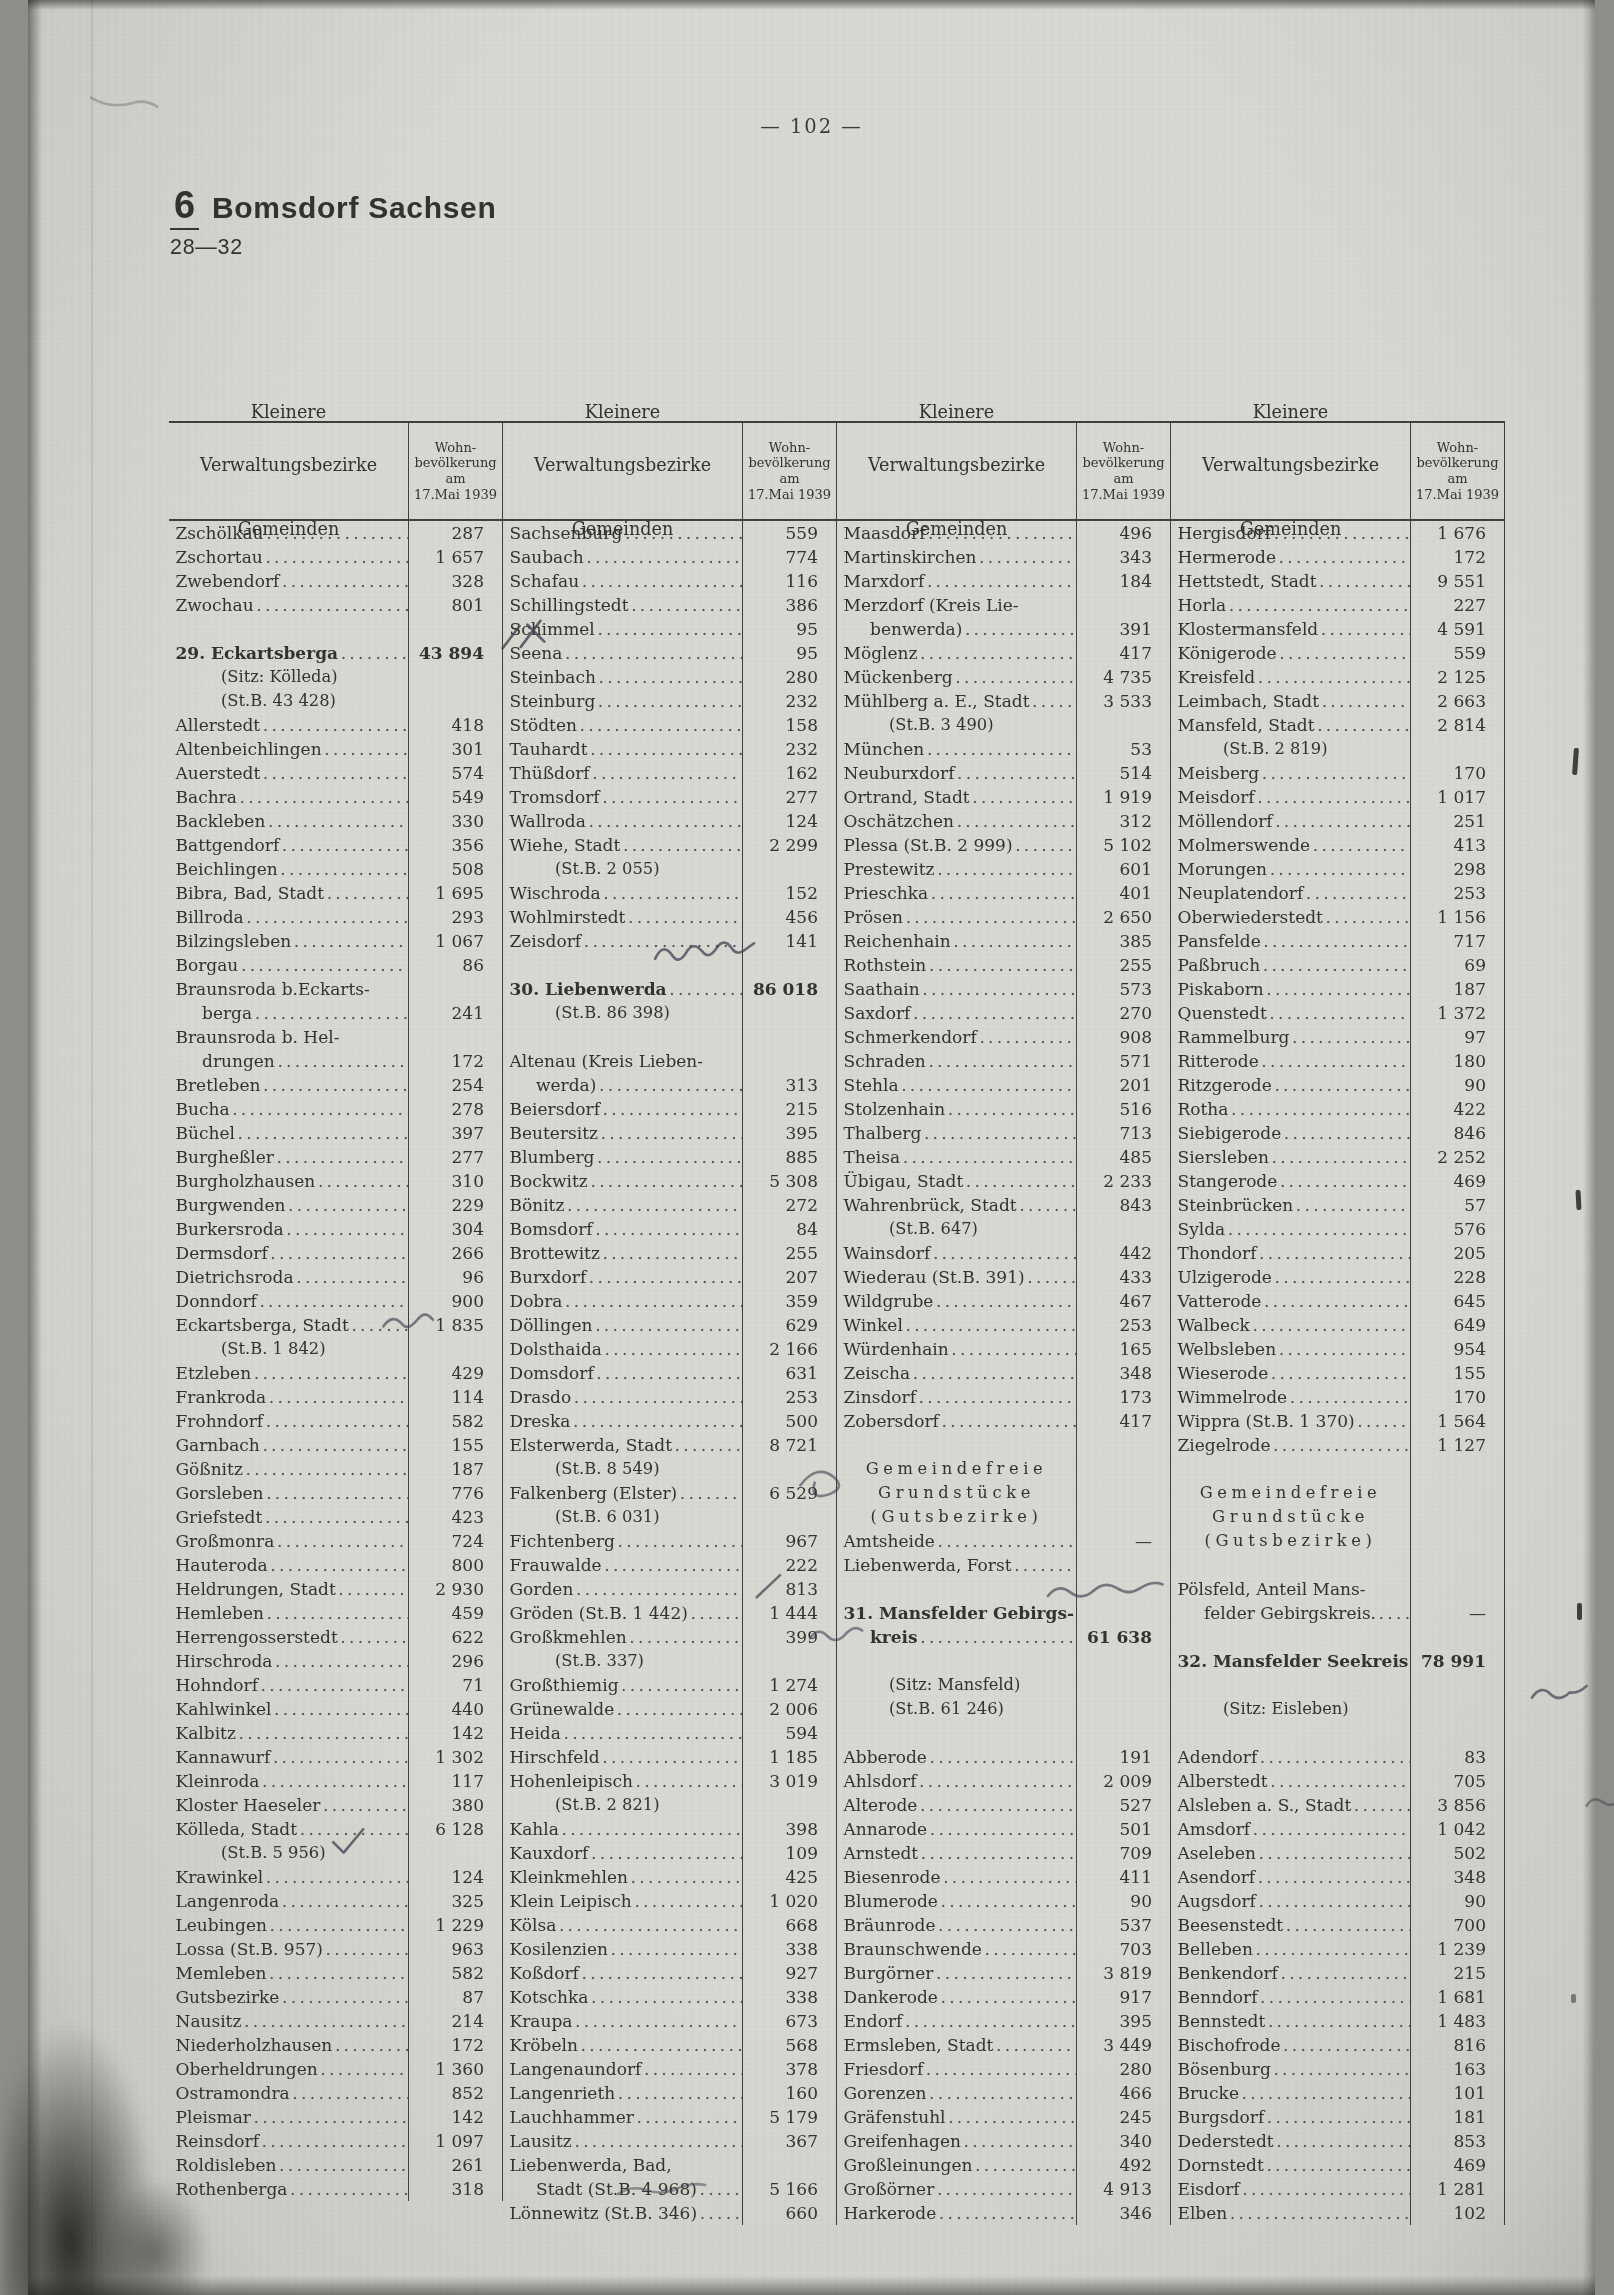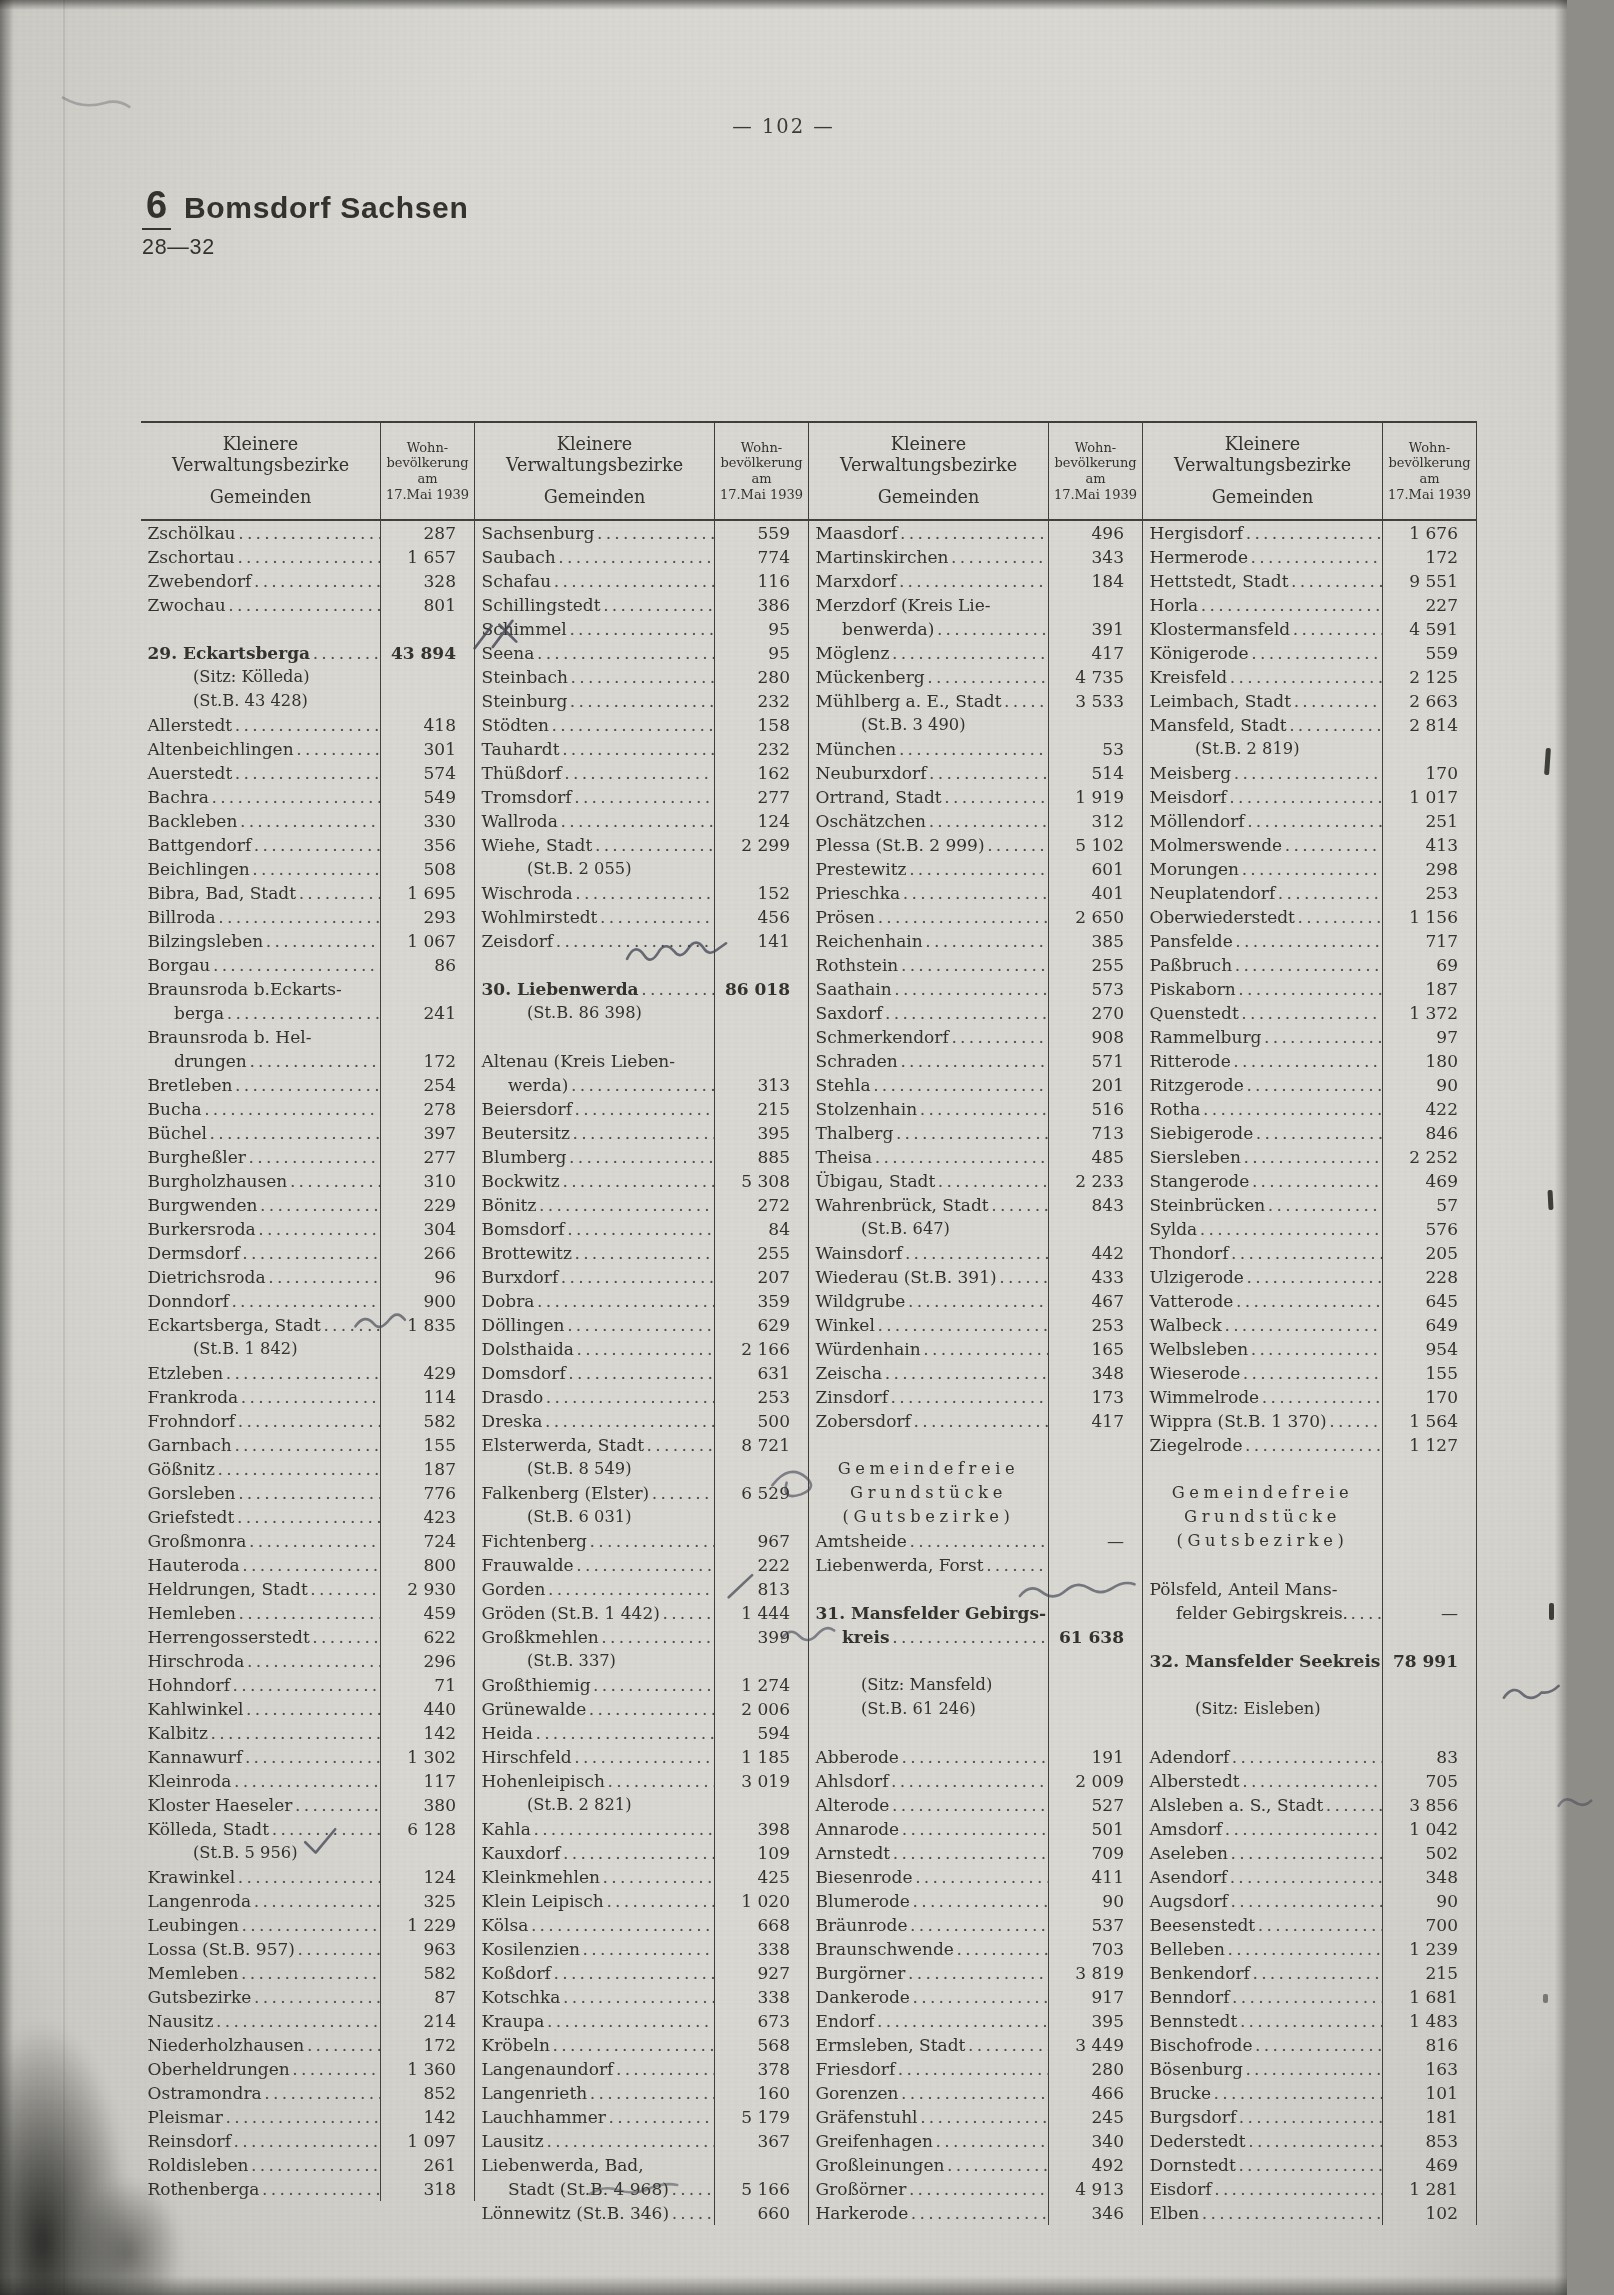--- a/index.html
+++ b/index.html
@@ -1,19 +1,19 @@
 <!DOCTYPE html>
 <html style="font-size:10.4px"><head>
 <meta charset="utf-8">
 <style>
   *{box-sizing:border-box;margin:0;padding:0;}
   html,body{width:1615px;height:2295px;}
   body{background:#8e8d88;font-family:"DejaVu Serif",serif;overflow:hidden;}
   .page{position:relative;width:1567px;height:2295px;color:#31302b;
-    background:radial-gradient(ellipse at 52% 42%, #d8d7d1 55%, #cbcac4 85%, #b2b1ab 100%);}
+    background:radial-gradient(ellipse at 52% 42%, #d8d7d1 55%, #cbcac4 85%, #b2b1ab 100%);margin-left:28px;}
   .noise{position:absolute;inset:0;pointer-events:none;opacity:.45;
     background:repeating-linear-gradient(0deg, rgba(110,108,102,.035) 0 2px, rgba(255,255,255,.025) 2px 4.6px),
                repeating-linear-gradient(90deg, rgba(110,108,102,.02) 0 3.3px, rgba(255,255,255,.015) 3.3px 7.2px);}
   .edge-top{position:absolute;top:0;left:0;right:0;height:10.4px;background:linear-gradient(180deg,rgba(28,28,26,.55),rgba(28,28,26,0));}
   .edge-left{position:absolute;top:0;left:0;bottom:0;width:14.3px;background:linear-gradient(90deg,rgba(28,28,26,.5),rgba(28,28,26,0));}
   .edge-right{position:absolute;top:0;right:0;bottom:0;width:11.7px;background:linear-gradient(270deg,rgba(28,28,26,.35),rgba(28,28,26,0));}
   .edge-bottom{position:absolute;left:0;right:0;bottom:0;height:19.5px;background:linear-gradient(0deg,rgba(28,28,26,.5),rgba(28,28,26,0));}
   .blob-bl{position:absolute;left:-26px;bottom:-39px;width:163px;height:326px;filter:blur(5.9px);
     background:radial-gradient(ellipse at 42% 72%, rgba(20,20,18,.88), rgba(20,20,18,0) 66%);}
   .blob-bl2{position:absolute;left:72px;bottom:-6.5px;width:111px;height:124px;filter:blur(4.6px);
@@ -36,21 +36,21 @@
   .h-title{font-family:"Liberation Sans",sans-serif;font-weight:700;font-size:30px;letter-spacing:0.7px;}
   .h-range{font-size:21.5px;margin-top:5.2px;font-family:"Liberation Sans",sans-serif;letter-spacing:0.7px;}
   .h-right{text-align:right;}
   .hr-title{font-family:"Liberation Sans",sans-serif;font-weight:700;font-size:26px;letter-spacing:0.7px;}
   .hr-sub{font-size:19px;margin-top:7.8px;padding-bottom:5.2px;border-bottom:1.3px solid #4b4a44;}
 
   .table{position:absolute;left:141px;top:421px;width:1337px;display:flex;}
   .cgroup{width:334px;display:flex;flex-direction:column;}
   .ghead{display:flex;border-top:2px solid #3e3d38;border-bottom:2px solid #3e3d38;height:100px;}
   .gh-name{flex:1;display:flex;flex-direction:column;justify-content:center;align-items:center;
-    font-size:17.6px;line-height:21.5px;text-align:center;}
+    font-size:17.6px;line-height:21.5px;text-align:center;gap:32px;}
   .gh-name .ghl:last-child{margin-top:9.8px;}
   .gh-pop{width:95px;border-left:1.3px solid #3e3d38;border-right:1.3px solid #3e3d38;
     display:flex;flex-direction:column;justify-content:center;align-items:center;
     font-size:13px;line-height:15.6px;text-align:center;}
   .rows{display:flex;flex-direction:column;}
   .row{display:flex;height:24px;line-height:24px;font-size:17px;}
   .cell-name{flex:1;display:flex;overflow:hidden;padding-left:6.5px;align-items:baseline;}
   .nm{white-space:nowrap;}
   .dots{flex:1;overflow:hidden;white-space:nowrap;letter-spacing:3.3px;color:#4c4b45;padding:0 2.6px;}
   .cell-pop{width:95px;border-left:1.3px solid #3e3d38;border-right:1.3px solid #3e3d38;

